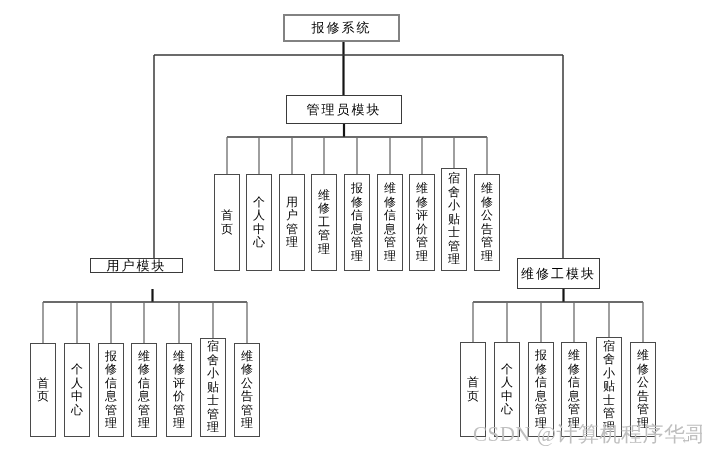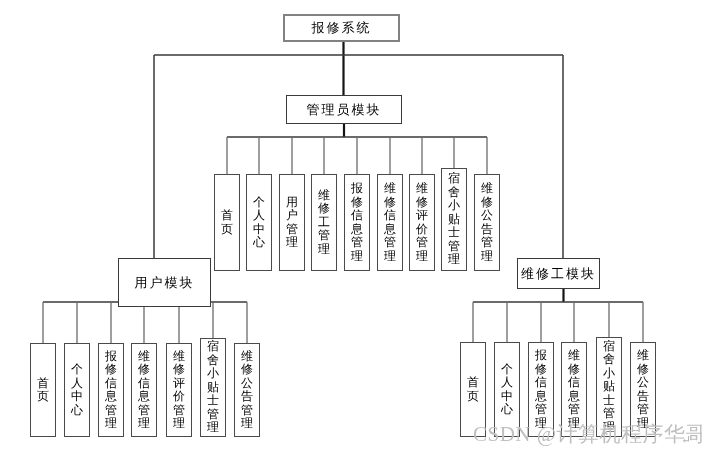--- a/index.html
+++ b/index.html
@@ -112,21 +112,21 @@
   <div class="box vbox" style="left:409px;top:174px;height:97px">
     <span class="vtext">维修评价管理</span>
   </div>
   <div class="box vbox" style="left:441px;top:168px;height:103px">
     <span class="vtext">宿舍小贴士管理</span>
   </div>
   <div class="box vbox" style="left:474px;top:174px;height:97px">
     <span class="vtext">维修公告管理</span>
   </div>
 
-  <div class="box hbox" style="left:118px;top:258px;width:93px;height:49px">
+  <div class="box hbox" style="left:90px;top:258px;width:93px;height:15px">
     <span>用户模块</span>
   </div>
 
   <div class="box vbox" style="left:30px;top:343px;height:94px">
     <span class="vtext">首页</span>
   </div>
   <div class="box vbox" style="left:64px;top:343px;height:94px">
     <span class="vtext">个人中心</span>
   </div>
   <div class="box vbox" style="left:98px;top:343px;height:94px">

